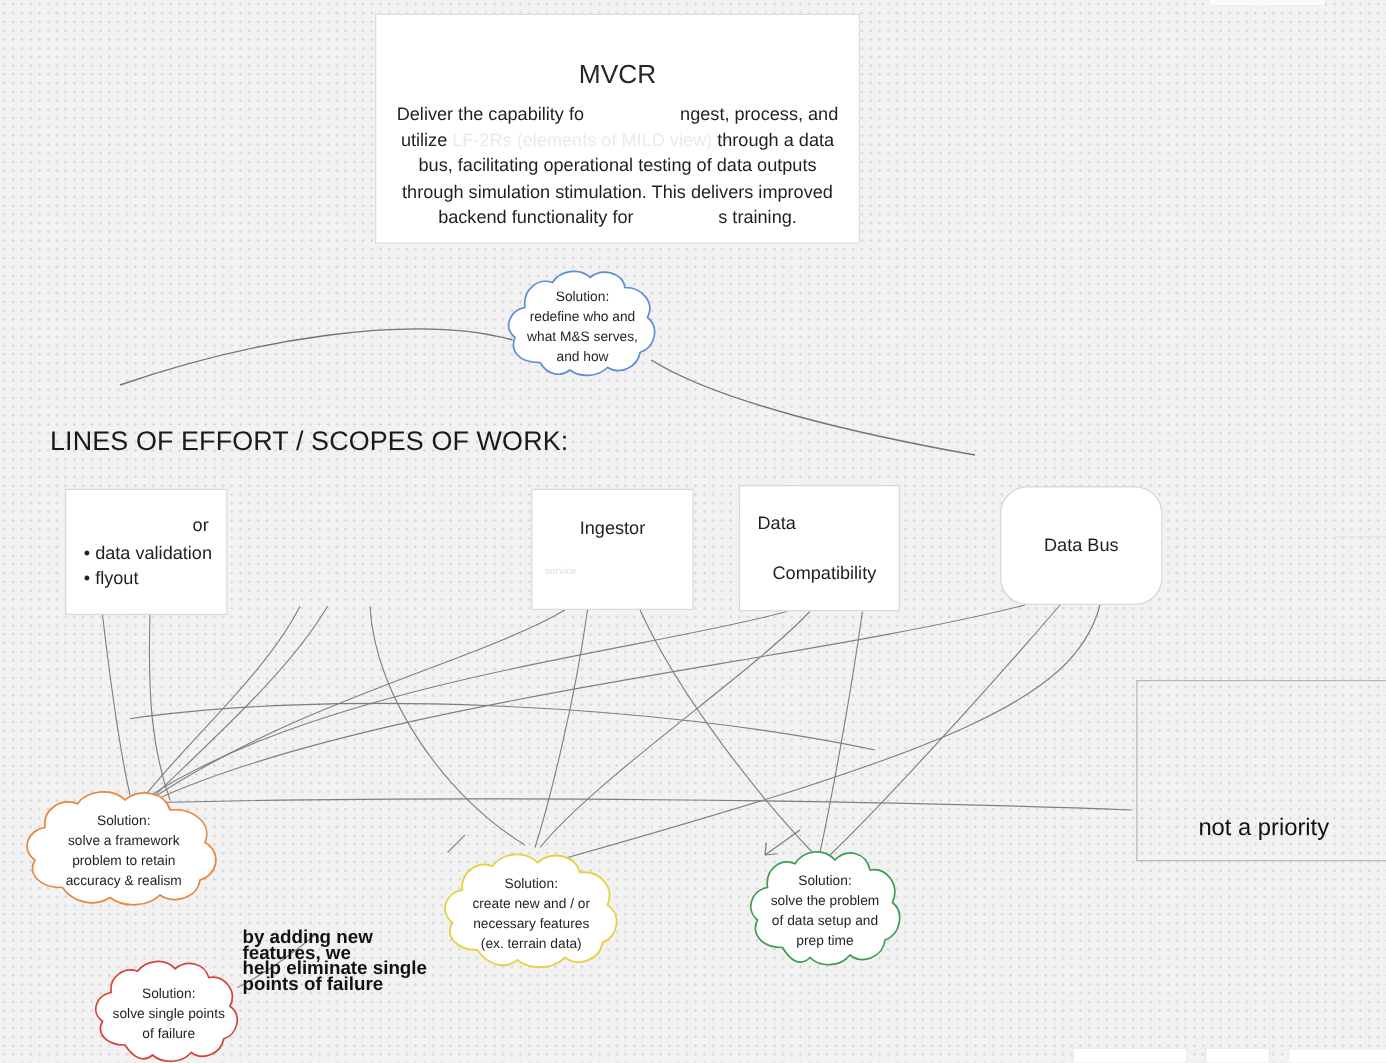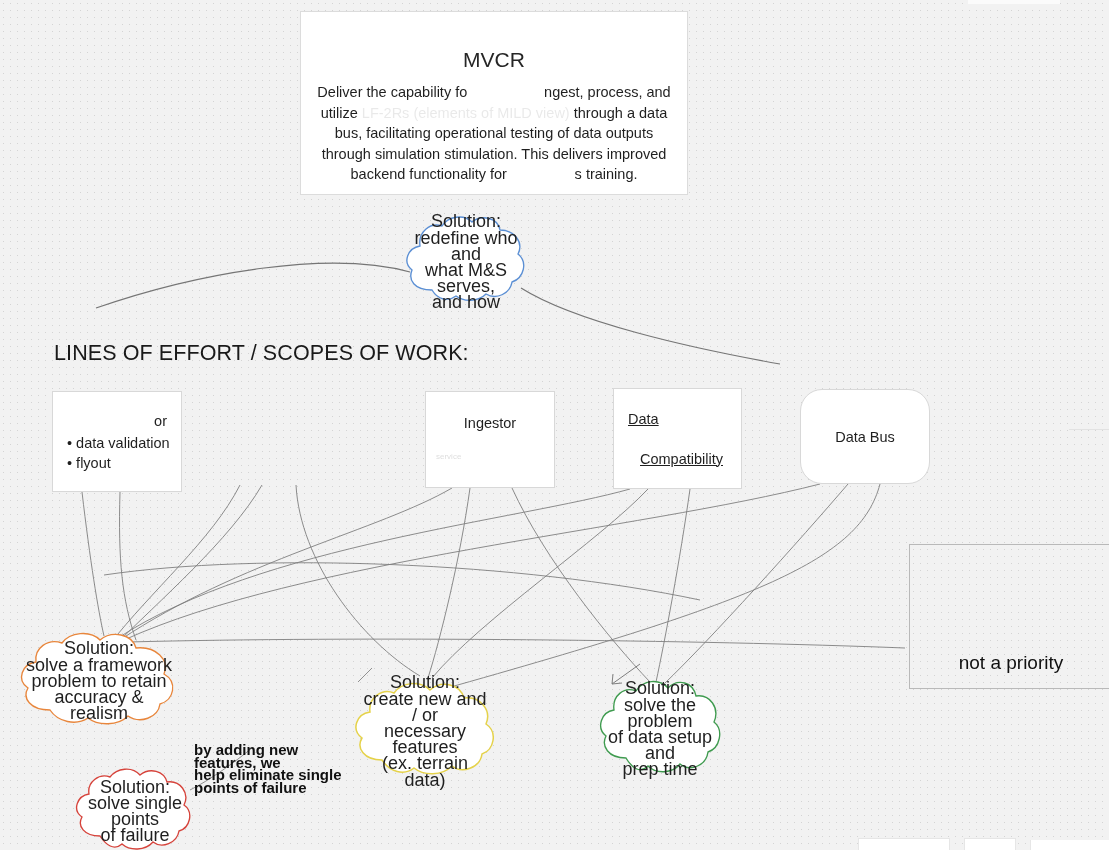--- a/index.html
+++ b/index.html
@@ -95,21 +95,20 @@
   }
 
   
   #loe-heading {
     left: 40px;
     top: 341px;
     font-size: 21.5px;
     color: #1a1a1a;
     letter-spacing: 0.1px;
     white-space: nowrap;
-    margin-left: 14px;
   }
 
   
   .loe-box {
     background: #ffffff;
     border: 1px solid #d8d8d8;
     display: flex;
     flex-direction: column;
     justify-content: center;
     font-size: 14.5px;
@@ -132,21 +131,21 @@
     padding-left: 11px;
     line-height: 20px;
   }
   .loe-box .bullets li::before {
     content: "\2022\00a0";
   }
 
   #loe-1 { left: 52px;  top: 391px; width: 130px; height: 101px; padding: 0 6px; justify-content: flex-start; padding-top: 19px; }
   #loe-2 { left: 232px; top: 388px; width: 129px; height: 97px; }
   #loe-3 { left: 425px; top: 391px; width: 130px; height: 97px; }
-  #loe-4 { left: 613px; top: 388px; width: 129px; height: 101px; text-decoration: underline; }
+  #loe-4 { left: 591px; top: 388px; width: 129px; height: 101px; }
   #loe-5 { left: 800px; top: 389px; width: 130px; height: 95px; border-radius: 22px; }
 
   
   .frag-hidden {
     display: inline-block;
     color: transparent;
   }
 
   
   #not-priority {
@@ -174,21 +173,21 @@
   }
   .cloud svg { display: block; overflow: visible; }
   .cloud .cloud-text {
     position: absolute;
     inset: 0;
     display: flex;
     flex-direction: column;
     align-items: center;
     justify-content: center;
     text-align: center;
-    font-size: 18px;
+    font-size: 11px;
     line-height: 16.2px;
     color: #1f1f1f;
     padding: 0 8px;
     white-space: pre-line;
   }
 
   #cloud-blue   { left: 404px; top: 212px; width: 124px; height: 100px; }
   #cloud-orange { left: 16px;  top: 630px; width: 166px; height: 102px; }
   #cloud-yellow { left: 352px; top: 680px; width: 146px; height: 102px; }
   #cloud-green  { left: 598px; top: 678px; width: 124px; height: 102px; }

